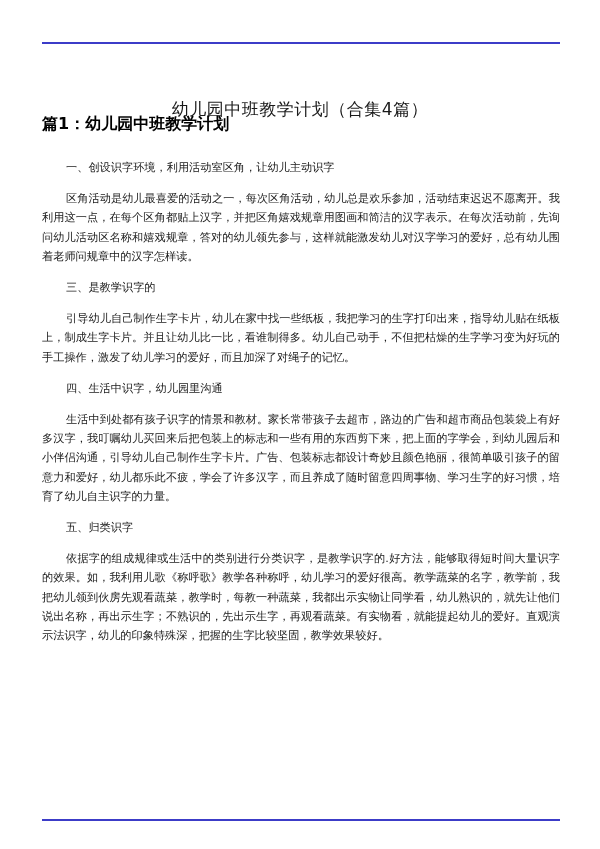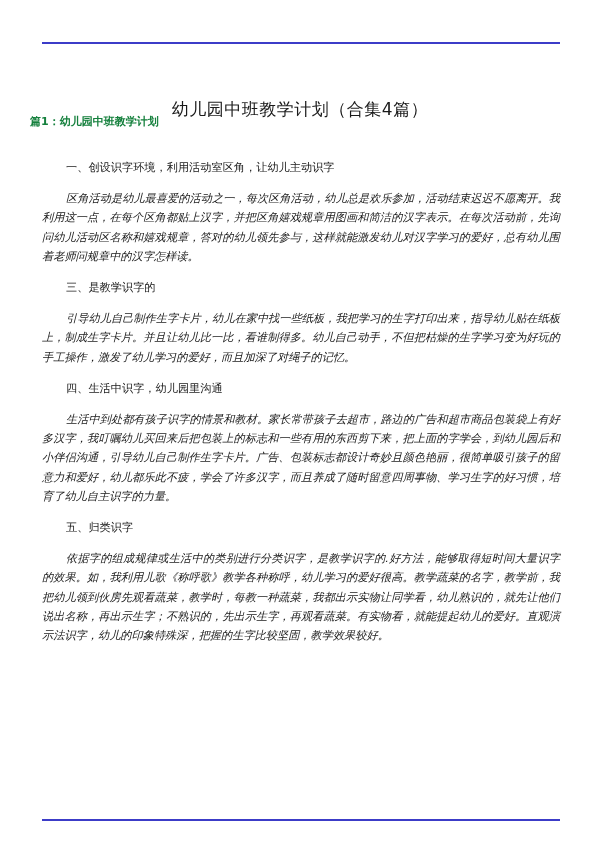--- a/index.html
+++ b/index.html
@@ -32,42 +32,41 @@
       width: 600px;
       text-align: center;
       font-size: 17px;
       letter-spacing: 0.5px;
       color: #1a1a1a;
       margin-top: 20px;
     }
     .part-title {
       position: absolute;
       top: 114px;
-      left: 30px;
-      font-size: 11px;
+      left: 42px;
+      font-size: 16px;
       font-weight: bold;
-      color: #15803d;
+      color: #000000;
     }
     .content {
       position: absolute;
       top: 146px;
       left: 42px;
       width: 518px;
       font-size: 11.2px;
       line-height: 19.2px;
     }
     .section-heading {
       text-indent: 24px;
       margin: 12px 0 12px 0;
     }
     .para {
       margin: 12px 0 12px 0;
       text-indent: 24px;
       text-align: justify;
-      font-style: italic;
     }
   </style>
 </head>
 <body>
 
 <div class="rule top"></div>
 
 <div class="doc-title">幼儿园中班教学计划（合集4篇）</div>
 
 <div class="part-title">篇1：幼儿园中班教学计划</div>

